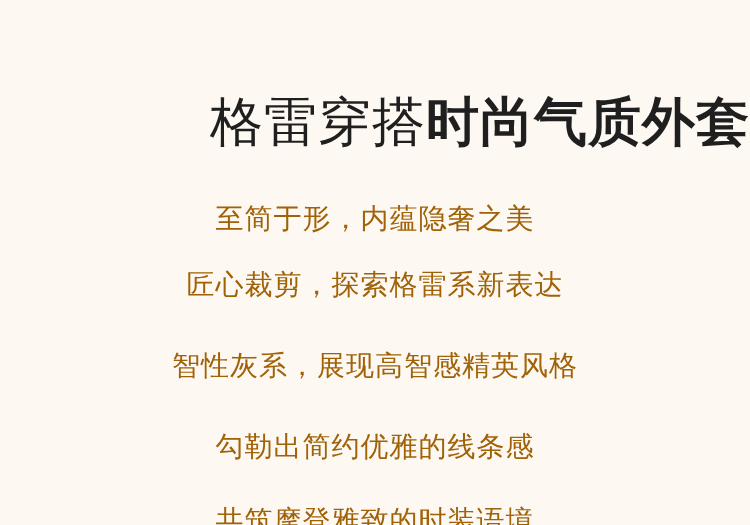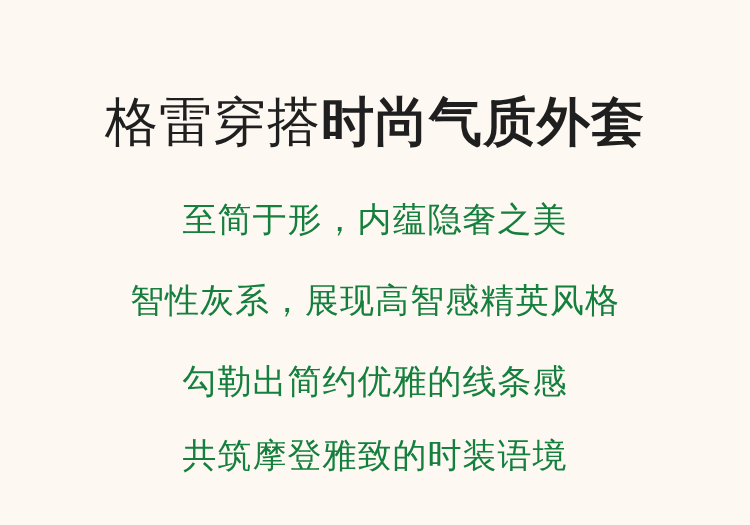--- a/index.html
+++ b/index.html
@@ -9,52 +9,53 @@
   .page {
     position: relative;
     width: 750px;
     height: 525px;
     background: #fdf8f2;
     overflow: hidden;
     font-family: "DejaVu Sans", "Liberation Sans", sans-serif;
   }
   .title {
     padding-top: 94px;
-    text-align: center;
+    text-align: right;
     font-size: 53px;
     line-height: 1.05;
     color: #1f1f1f;
     letter-spacing: 1px;
     white-space: nowrap;
   }
   .title .title-regular {
     font-weight: 400;
   }
   .title .title-bold {
     font-weight: 700;
   }
   .body-lines {
     margin-top: 36px;
   }
   .body-line {
     height: 66px;
     line-height: 66px;
     text-align: center;
-    font-size: 34px;
-    color: #15803d;
+    font-size: 28px;
+    color: #a16207;
     letter-spacing: 1px;
     white-space: nowrap;
   }
 </style>
 </head>
 <body>
 
 <div class="page">
   <h1 class="title" style="margin:0;">
     <span class="title-regular">格雷穿搭</span><span class="title-bold">时尚气质外套</span>
   </h1>
   <div class="body-lines">
     <p class="body-line" style="margin:0;">至简于形，内蕴隐奢之美</p>
+    <p class="body-line" style="margin:0;">匠心裁剪，探索格雷系新表达</p>
     <p class="body-line" style="margin:15px;">智性灰系，展现高智感精英风格</p>
     <p class="body-line" style="margin:8px;">勾勒出简约优雅的线条感</p>
     <p class="body-line" style="margin:0;">共筑摩登雅致的时装语境</p>
   </div>
 </div>
 
 </body></html>

